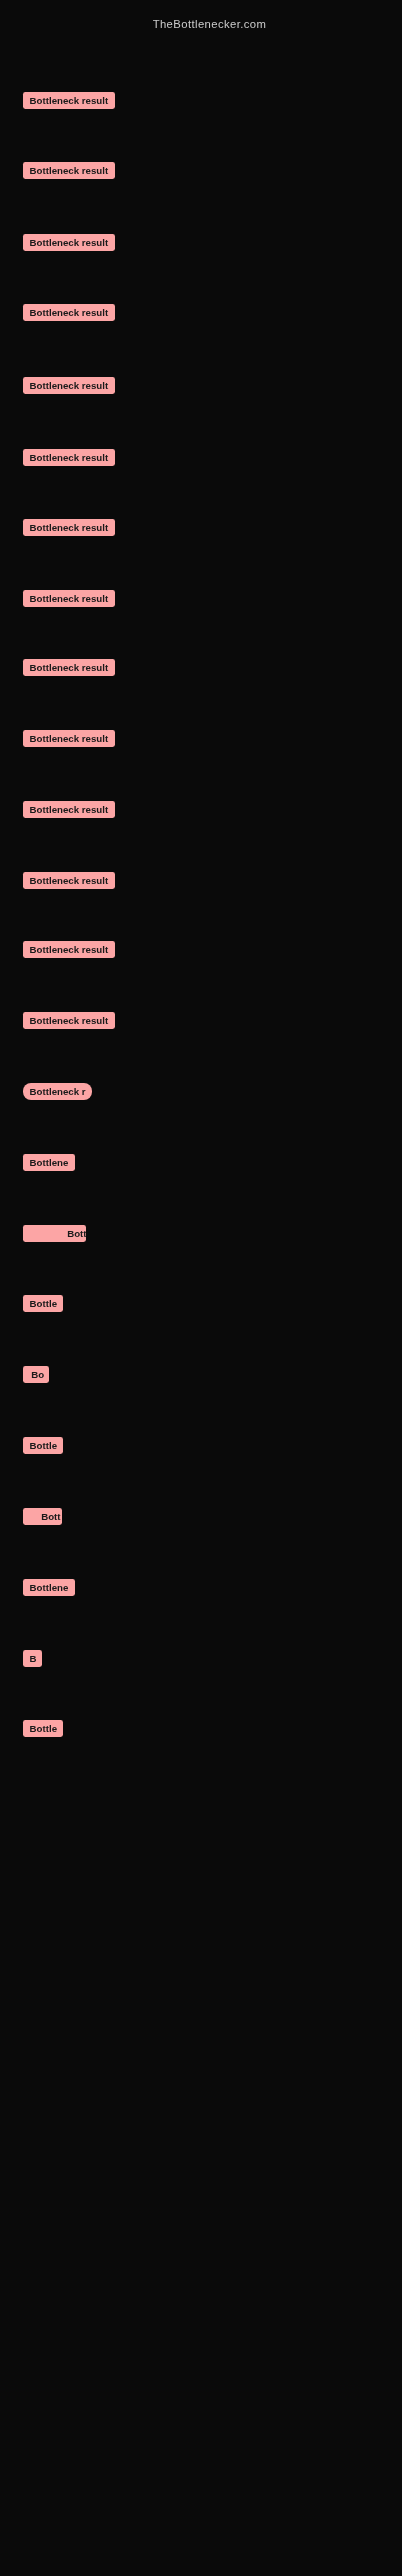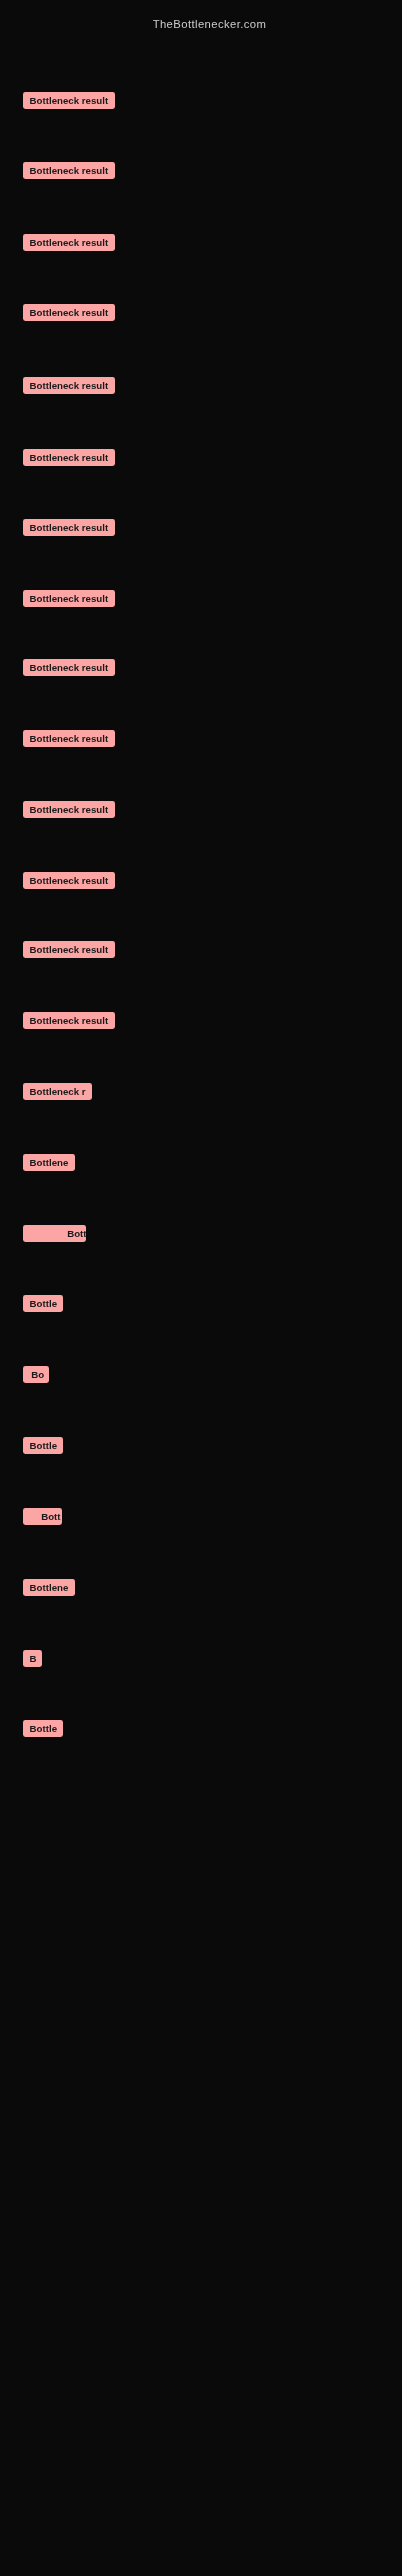--- a/index.html
+++ b/index.html
@@ -49,21 +49,21 @@
     <div style="position: absolute; top: 331px; left: 3.2px;"><span class="bottleneck-badge" style="max-width: 105px;">Bottleneck result</span></div>
     <div style="position: absolute; top: 403px; left: 3.2px;"><span class="bottleneck-badge" style="max-width: 105px;">Bottleneck result</span></div>
     <div style="position: absolute; top: 473px; left: 3.2px;"><span class="bottleneck-badge" style="max-width: 105px;">Bottleneck result</span></div>
     <div style="position: absolute; top: 544px; left: 3.2px;"><span class="bottleneck-badge" style="max-width: 105px;">Bottleneck result</span></div>
     <div style="position: absolute; top: 613px; left: 3.2px;"><span class="bottleneck-badge" style="max-width: 105px;">Bottleneck result</span></div>
     <div style="position: absolute; top: 684px; left: 3.2px;"><span class="bottleneck-badge" style="max-width: 105px;">Bottleneck result</span></div>
     <div style="position: absolute; top: 755px; left: 3.2px;"><span class="bottleneck-badge" style="max-width: 105px;">Bottleneck result</span></div>
     <div style="position: absolute; top: 826px; left: 3.2px;"><span class="bottleneck-badge" style="max-width: 103px;">Bottleneck result</span></div>
     <div style="position: absolute; top: 895px; left: 3.2px;"><span class="bottleneck-badge" style="max-width: 101px;">Bottleneck result</span></div>
     <div style="position: absolute; top: 966px; left: 3.2px;"><span class="bottleneck-badge" style="max-width: 97px;">Bottleneck result</span></div>
-    <div style="position: absolute; top: 1037px; left: 3.2px;"><span class="bottleneck-badge" style="max-width: 72px;">Bottleneck r</span></div>
+    <div style="position: absolute; top: 1037px; left: 3.2px;"><span class="bottleneck-badge" style="max-width: 72px; border-radius: 8px;">Bottleneck r</span></div>
     <div style="position: absolute; top: 1108px; left: 3.2px;"><span class="bottleneck-badge" style="max-width: 58px;">Bottlene</span></div>
     <div style="position: absolute; top: 1179px; left: 3.2px;"><span class="bottleneck-badge" style="max-width: 63px; padding-left: 44px;">Bottleneck</span></div>
     <div style="position: absolute; top: 1249px; left: 3.2px;"><span class="bottleneck-badge" style="max-width: 47px;">Bottle</span></div>
     <div style="position: absolute; top: 1320px; left: 3.2px;"><span class="bottleneck-badge" style="max-width: 26px; padding-left: 8px;">Bo</span></div>
     <div style="position: absolute; top: 1391px; left: 3.2px;"><span class="bottleneck-badge" style="max-width: 44px;">Bottle</span></div>
     <div style="position: absolute; top: 1462px; left: 3.2px;"><span class="bottleneck-badge" style="max-width: 39px; padding-left: 18px;">Bott</span></div>
     <div style="position: absolute; top: 1533px; left: 3.2px;"><span class="bottleneck-badge" style="max-width: 55px;">Bottlene</span></div>
     <div style="position: absolute; top: 1604px; left: 3.2px;"><span class="bottleneck-badge" style="max-width: 19.3px;">B</span></div>
     <div style="position: absolute; top: 1674px; left: 3.2px;"><span class="bottleneck-badge" style="max-width: 44px;">Bottle</span></div>
   </div>

